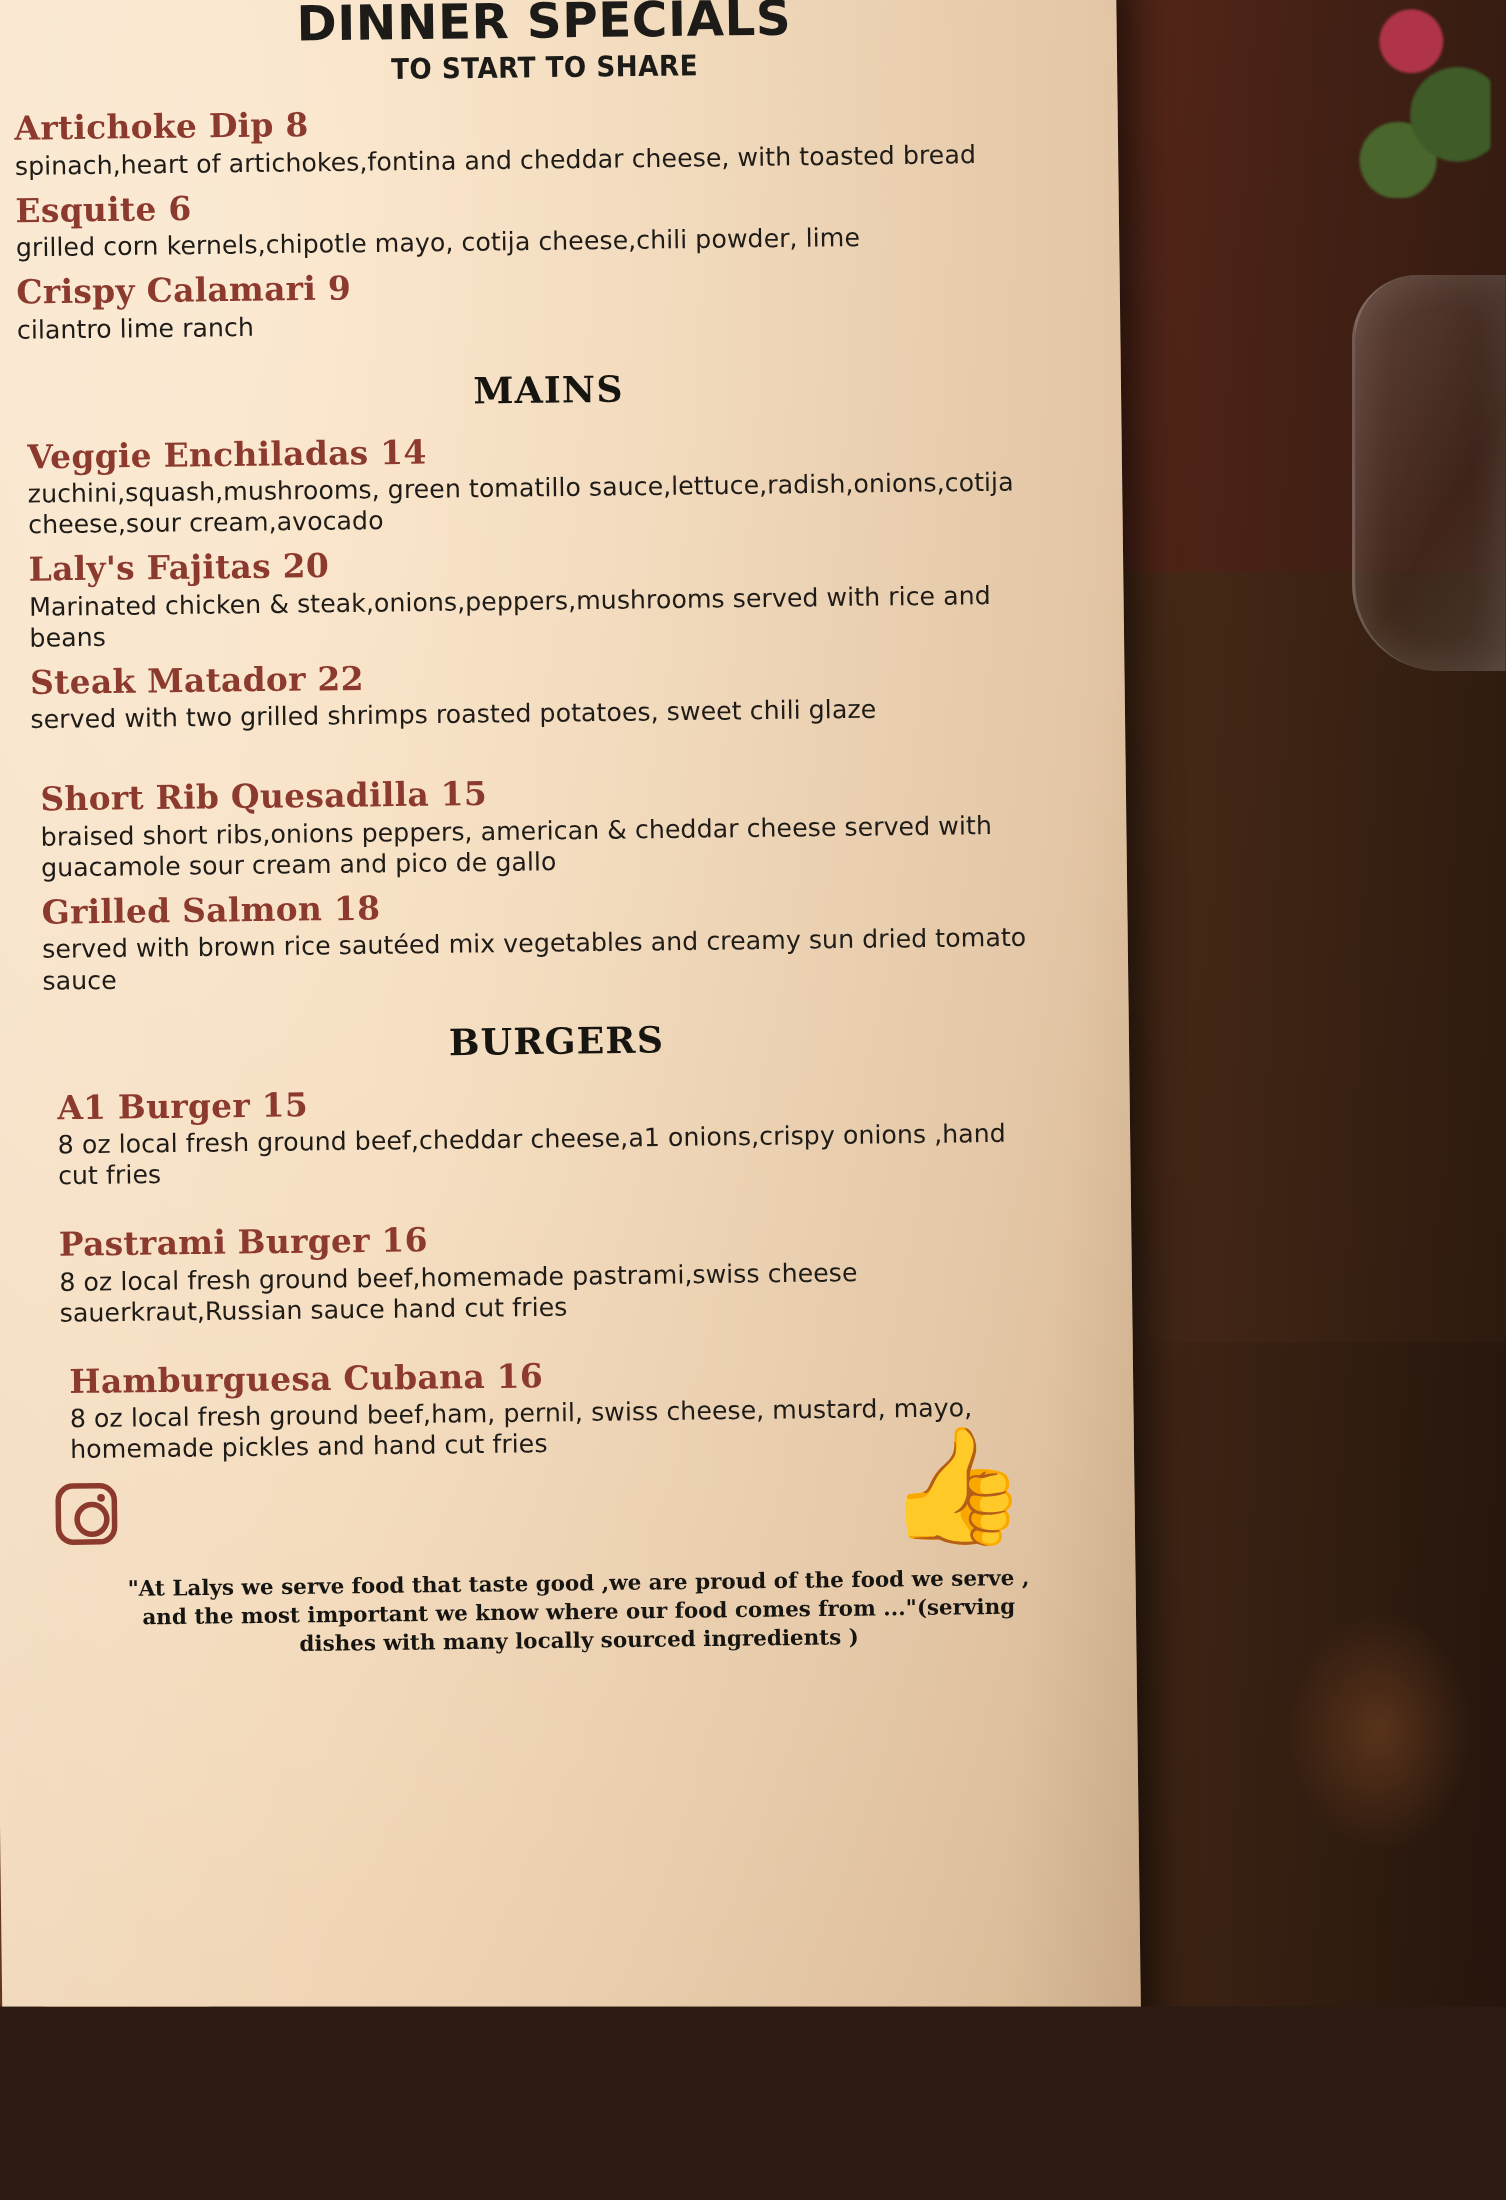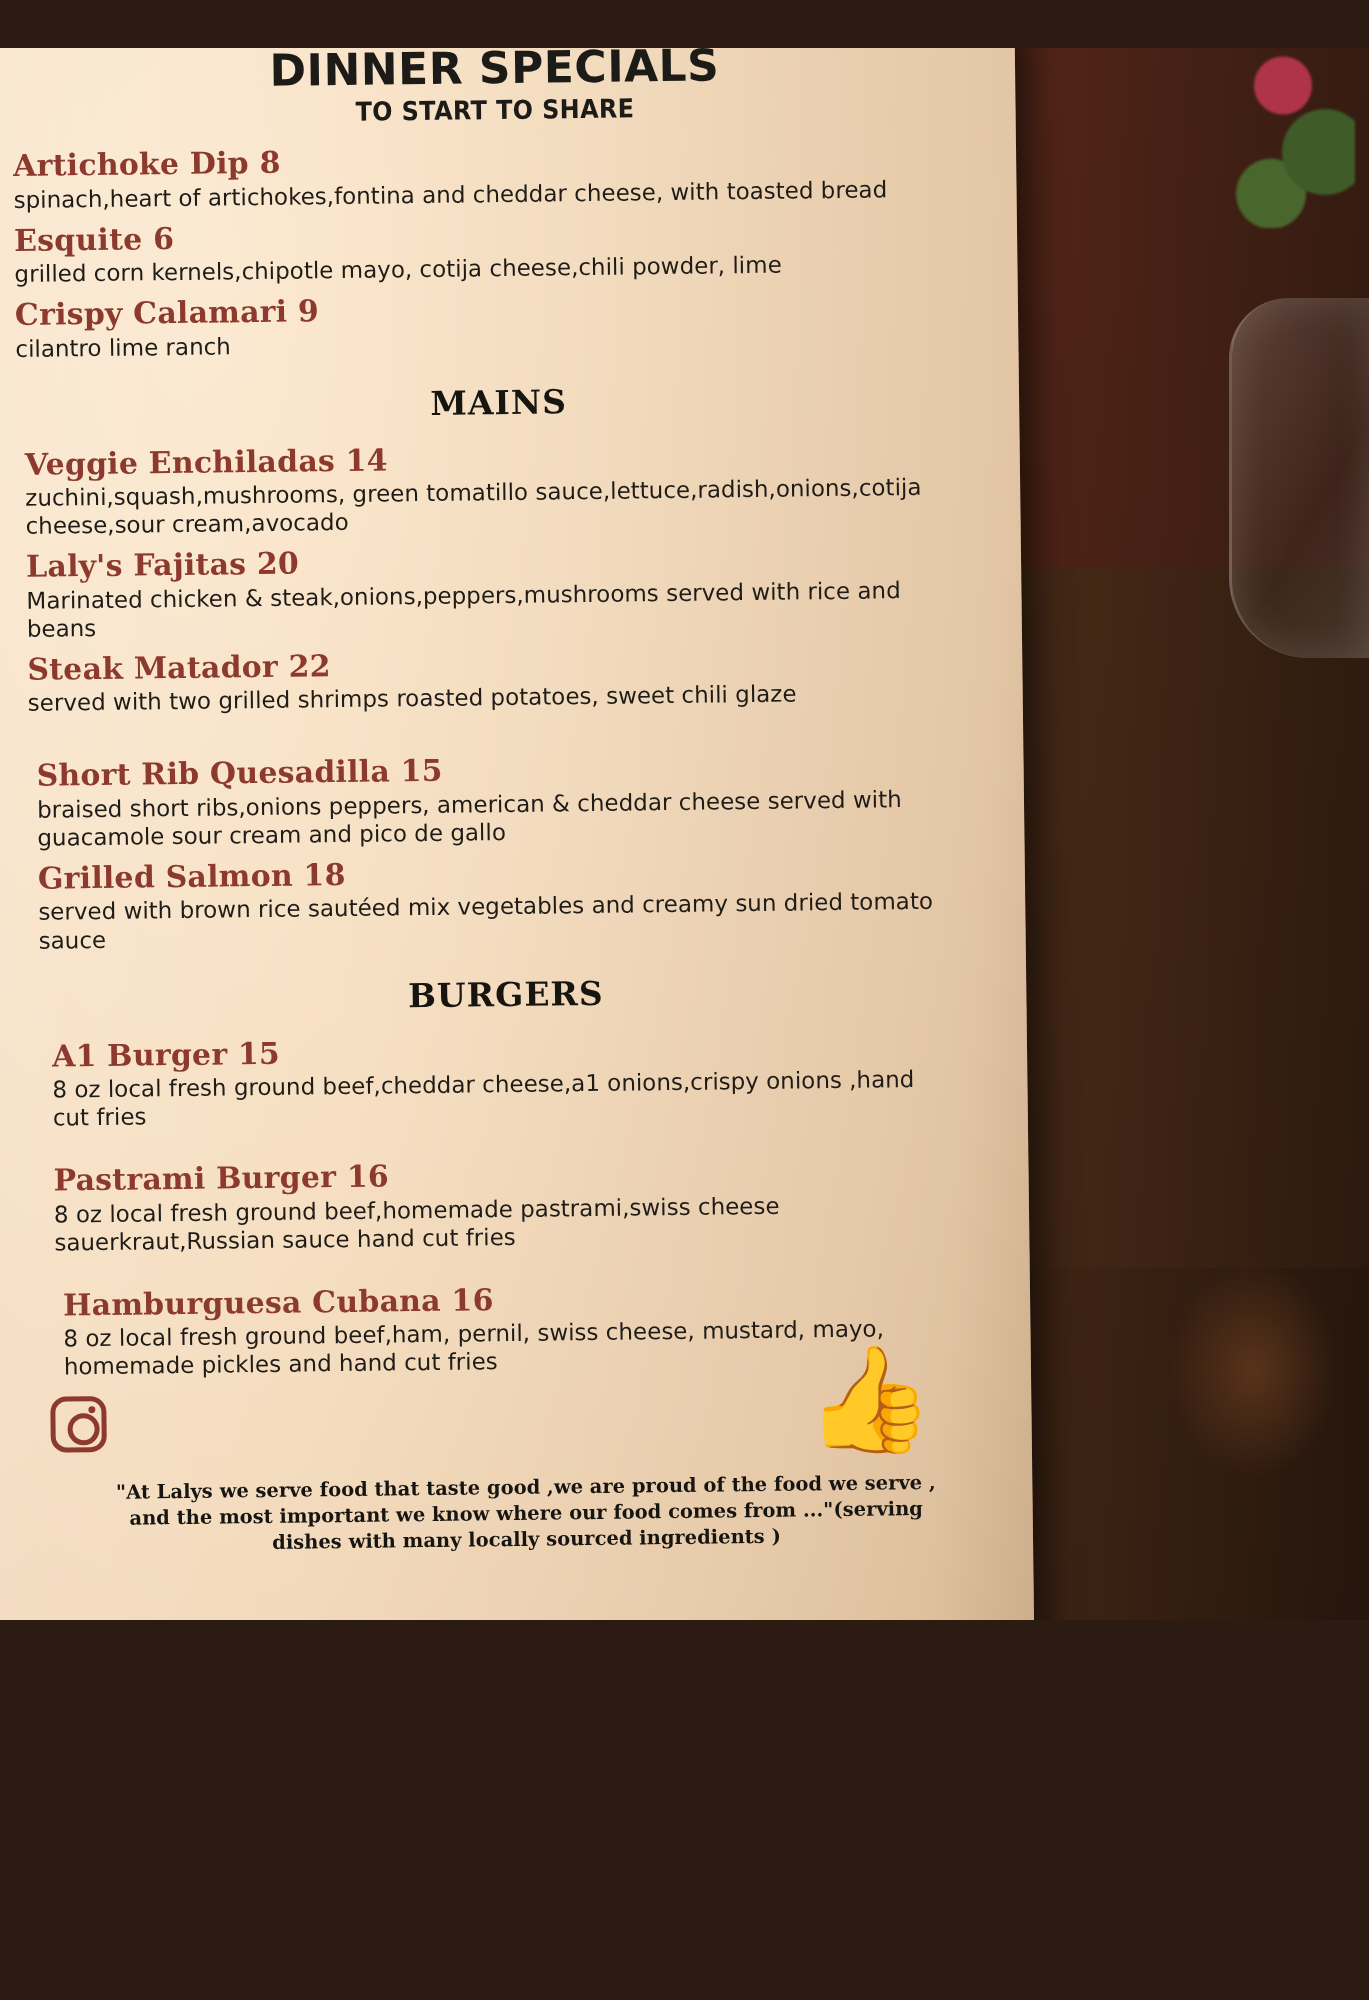--- a/index.html
+++ b/index.html
@@ -7,24 +7,23 @@
     margin: 0; padding: 0;
     width: 1369px; height: 2000px;
     overflow: hidden;
     background: #2b1b12;
     font-family: "Liberation Sans", sans-serif;
   }
 
   #scene {
     position: relative;
     width: 1369px;
-    height: 1572px;
+    height: 1824px;
     background: linear-gradient(100deg, #4a2c1b 0%, #6b3d22 18%, #57301c 40%, #3a2213 70%, #2a180e 100%);
     overflow: hidden;
-    margin-top: 48px;
   }
 
   
   .bg-band {
     position: absolute;
     left: 0; right: 0;
     opacity: .55;
   }
   .bg-band.b1 { top: 0; height: 520px; background: linear-gradient(90deg, rgba(90,30,25,.0) 60%, rgba(120,35,30,.55) 78%, rgba(60,20,18,.4) 100%); }
   .bg-band.b2 { top: 520px; height: 700px; background: linear-gradient(90deg, rgba(60,35,20,0) 60%, rgba(95,55,30,.5) 80%, rgba(45,25,14,.6) 100%); }

